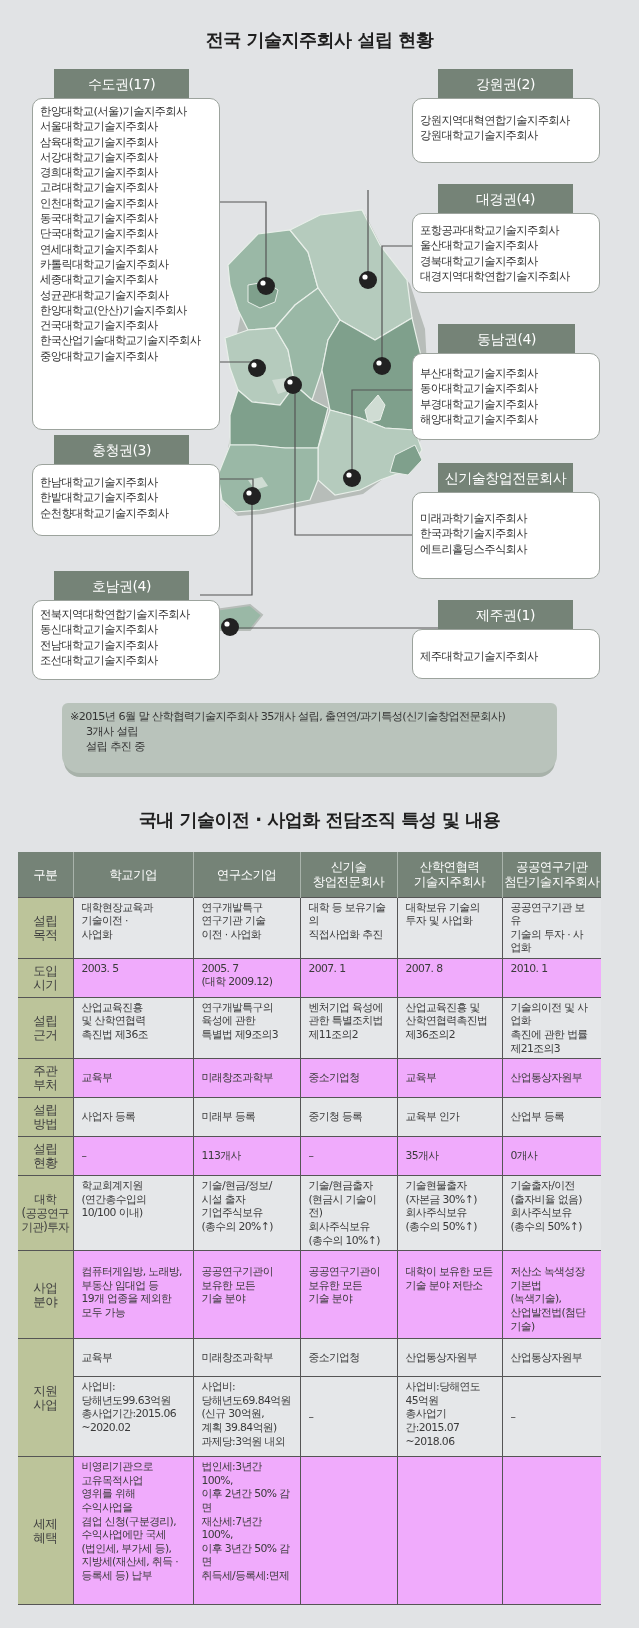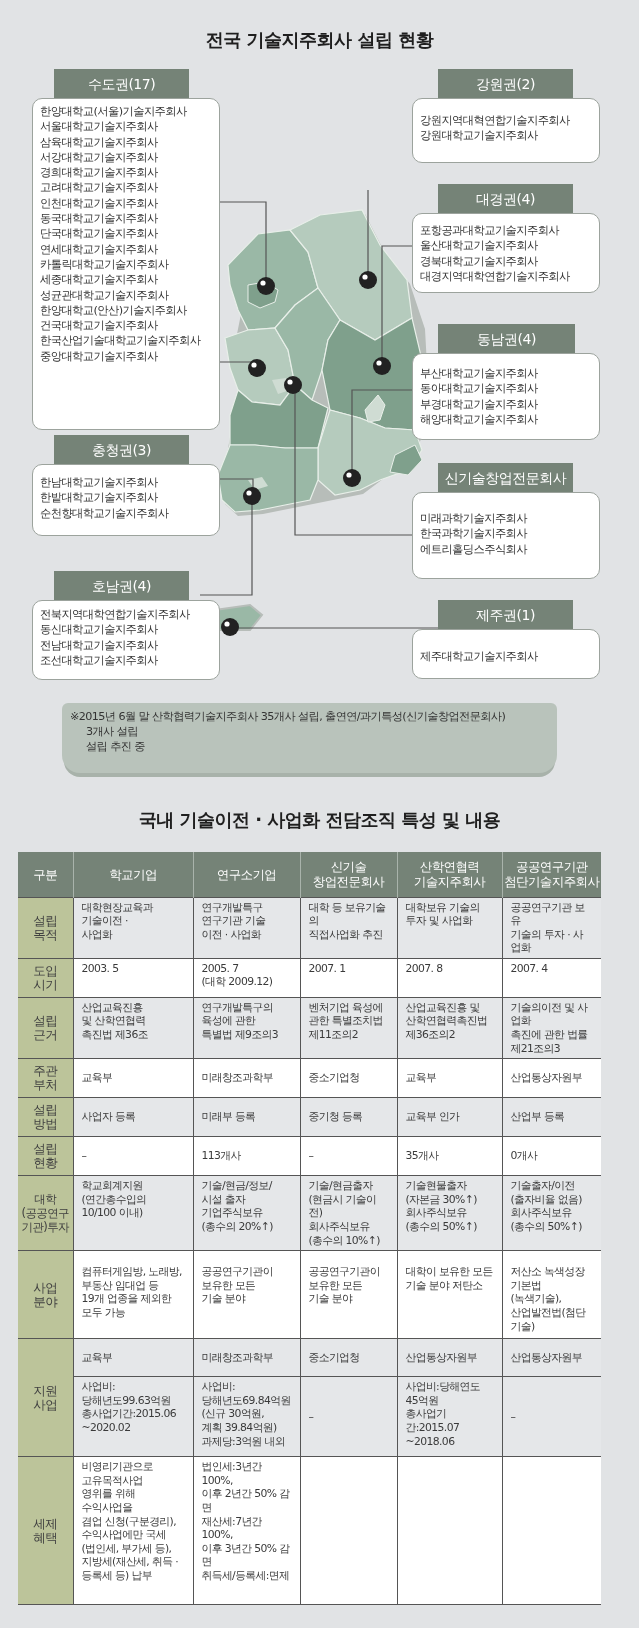--- a/index.html
+++ b/index.html
@@ -57,21 +57,21 @@
     #table td {
       border: 1px solid #555; padding: 3px 8px; vertical-align: top; text-align: left;
       white-space: pre-line;
     }
     #table td.rh {
       background: #bcc49a; text-align: center; vertical-align: middle;
       font-size: 12.5px; line-height: 14px; padding: 2px; color: #404040;
       border-left: none;
     }
     #table tr.light td:not(.rh) { background: #e5e7e9; }
-    #table tr.dark td:not(.rh) { background: #ffffff; }
+    #table tr.dark td:not(.rh) { background: #f0abfc; }
     #table tr td:last-child { border-right: none; }
   </style>
 </head>
 <body>
 
 <div id="title1" class="title">전국 기술지주회사 설립 현황</div>
 
 <svg id="map" viewBox="0 0 240 450" xmlns="http://www.w3.org/2000/svg">
 
   <g fill="#b7bdb9" transform="translate(3,4)">
@@ -273,21 +273,21 @@
 기술의 투자 · 사업화</td>
     </tr>
     <tr class="dark" style="height:39px">
       <td class="rh">도입
 시기</td>
       <td>2003. 5</td>
       <td>2005. 7
 (대학 2009.12)</td>
       <td>2007. 1</td>
       <td>2007. 8</td>
-      <td>2007. 4</td>
+      <td>2010. 1</td>
     </tr>
     <tr class="light" style="height:53px">
       <td class="rh">설립
 근거</td>
       <td>산업교육진흥
 및 산학연협력
 촉진법 제36조</td>
       <td>연구개발특구의
 육성에 관한
 특별법 제9조의3</td>

